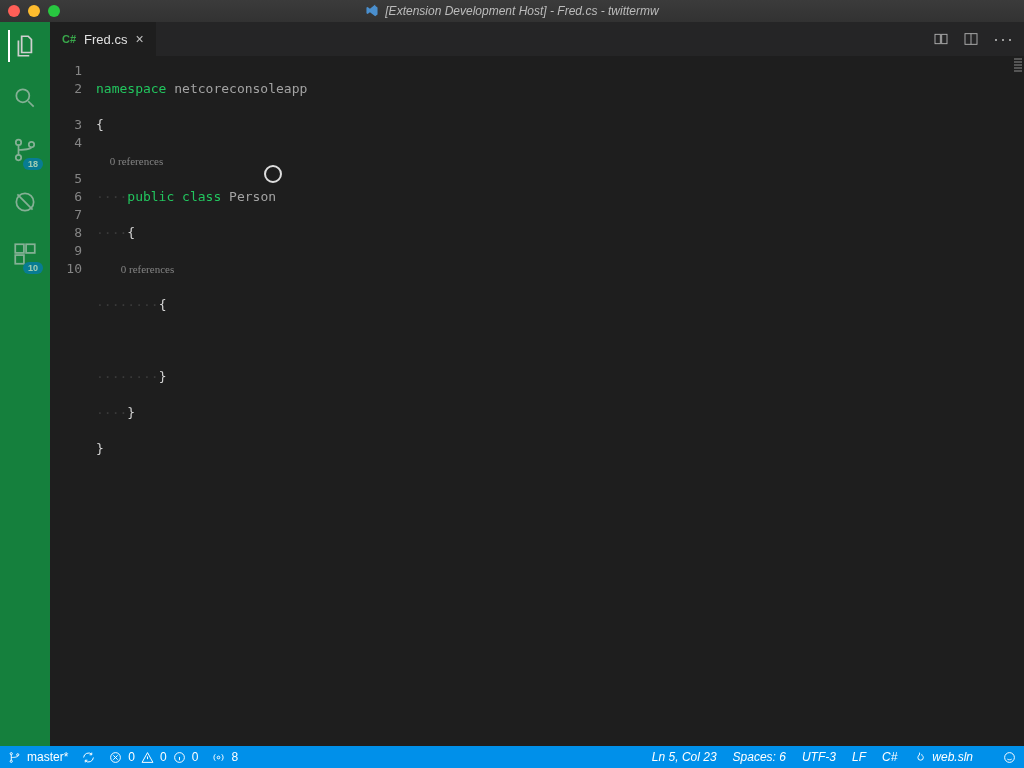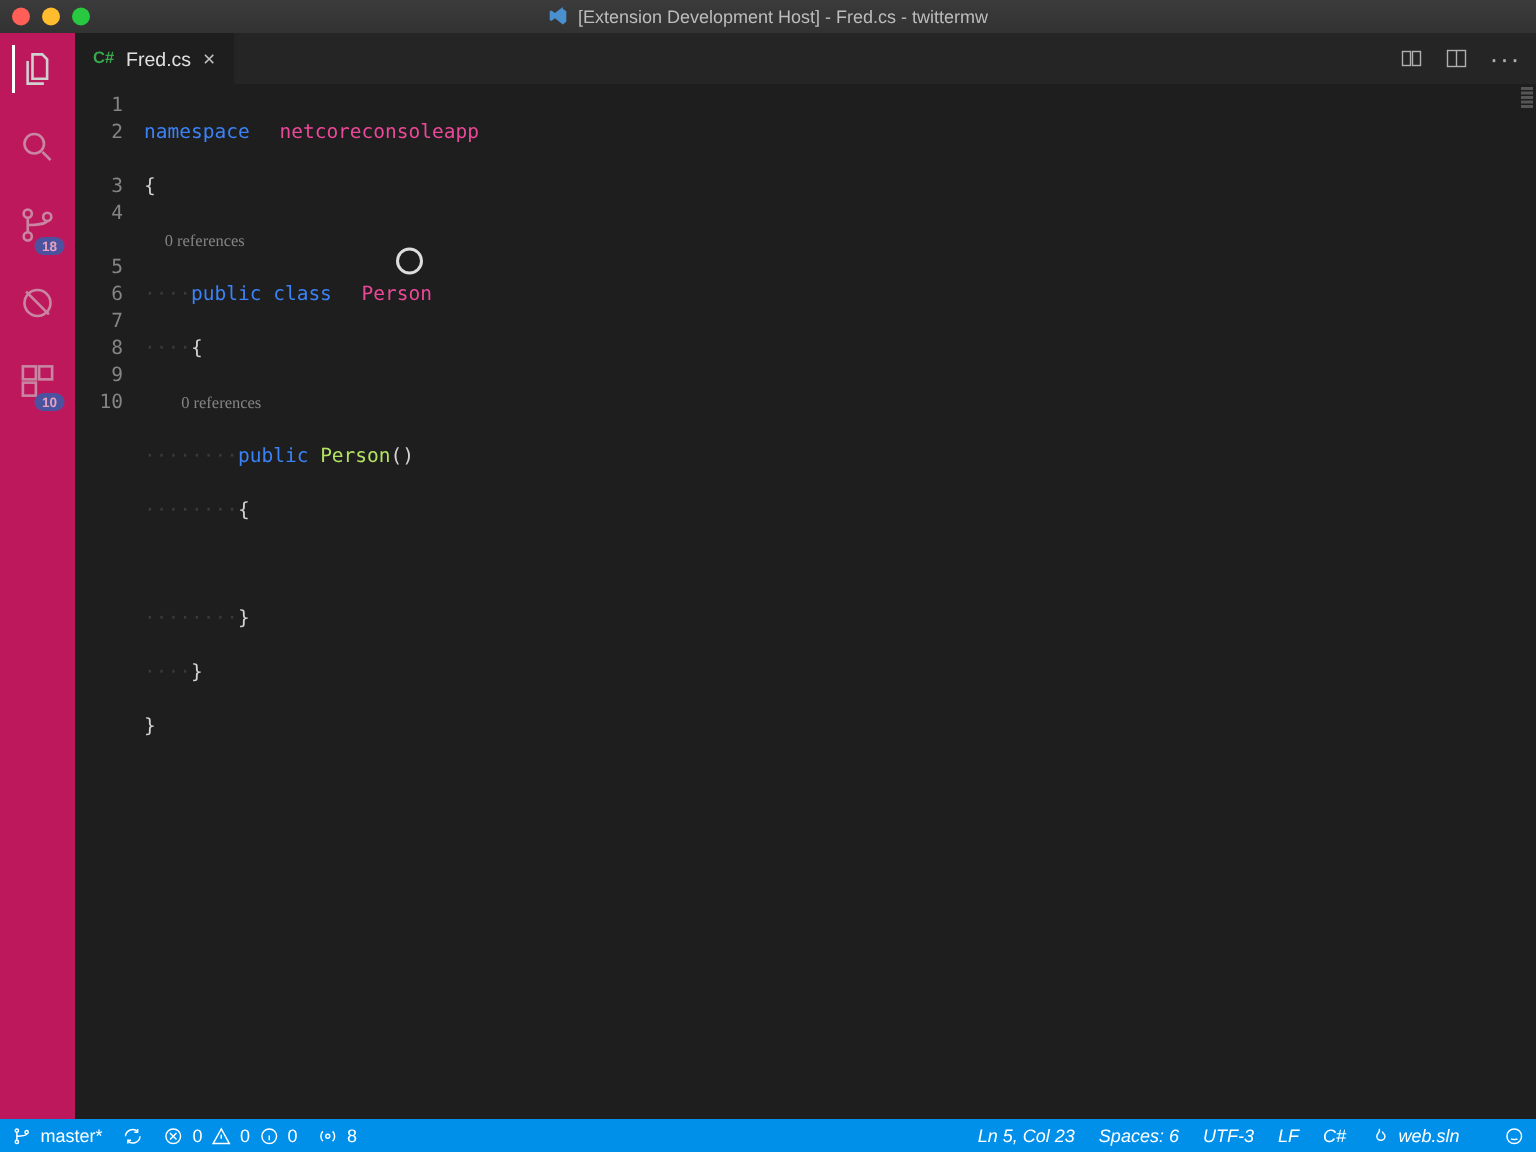--- a/index.html
+++ b/index.html
@@ -1,52 +1,52 @@
 <!DOCTYPE html>
 <html><head>
 <meta charset="utf-8">
 <style>
   * { box-sizing: border-box; margin: 0; padding: 0; }
   html, body { width: 1024px; height: 768px; overflow: hidden; font-family: -apple-system, "Helvetica Neue", Arial, sans-serif; background: #000; }
   .window { width: 1024px; height: 768px; display: flex; flex-direction: column; background: #1e1e1e; }
 
   
-  .titlebar { height: 22px; background: linear-gradient(#3b3b3b, #323232); display: flex; align-items: center; padding: 0 8px; position: relative; color: #bcbcbc; font-size: 12px; }
+  .titlebar { height: 22px; background: linear-gradient(#3b3b3b, #323232); display: flex; align-items: center; padding: 0 8px; position: relative; color: #bcbcbc; font-size: 12px; font-style: italic; }
   .traffic { display: flex; gap: 8px; }
   .dot { width: 12px; height: 12px; border-radius: 50%; }
   .dot.red { background: #ff5f57; }
   .dot.yellow { background: #febc2e; }
   .dot.green { background: #28c840; }
   .title-center { position: absolute; left: 50%; transform: translateX(-50%); display: flex; align-items: center; gap: 6px; }
 
   .body { flex: 1 1 auto; display: flex; min-height: 0; }
 
   
-  .activitybar { width: 50px; background: #be185d; display: flex; flex-direction: column; align-items: center; padding-top: 8px; gap: 20px; }
+  .activitybar { width: 50px; background: #15803d; display: flex; flex-direction: column; align-items: center; padding-top: 8px; gap: 20px; }
   .act-item { width: 32px; height: 32px; display: flex; align-items: center; justify-content: center; position: relative; opacity: 0.6; }
   .act-item.active { opacity: 1; border-left: 2px solid #fff; margin-left: -2px; padding-left: 2px; }
   .act-item svg { width: 26px; height: 26px; stroke: #d0d0d0; fill: none; stroke-width: 1.6; }
   .badge { position: absolute; bottom: -4px; right: -2px; background: #007acc; color: #fff; font-size: 9px; border-radius: 10px; padding: 1px 5px; font-weight: 600; }
 
   
   .editor-area { flex: 1; display: flex; flex-direction: column; background: #1e1e1e; position: relative; }
   .tabbar { height: 34px; background: #252526; display: flex; align-items: stretch; }
   .tab { display: flex; align-items: center; gap: 8px; padding: 0 12px; background: #1e1e1e; color: #e0e0e0; font-size: 13px; border-right: 1px solid #252526; }
   .tab .lang-badge { color: #39a84b; font-size: 11px; font-weight: 600; }
   .tab .close { color: #c0c0c0; font-size: 14px; line-height: 1; }
   .tab-actions { margin-left: auto; display: flex; align-items: center; gap: 14px; padding-right: 10px; color: #b0b0b0; }
   .tab-actions svg { width: 16px; height: 16px; stroke: #b0b0b0; fill: none; stroke-width: 1.4; }
   .tab-actions .ellipsis { font-size: 18px; letter-spacing: 1px; }
 
   
   .code-wrap { flex: 1; display: flex; font-family: "Menlo", "Consolas", monospace; font-size: 13px; line-height: 18px; position: relative; }
   .gutter { width: 46px; text-align: right; color: #858585; padding-right: 14px; padding-top: 6px; user-select: none; }
   .code { padding-top: 6px; color: #d4d4d4; white-space: pre; position: relative; }
-  .kw { color: #3b82f6; }
-  .type { color: #ec4899; margin-left: 12px; }
+  .kw { color: #22c55e; }
+  .type { color: #a3a3a3; }
   .ident { color: #b4e362; }
   .ws { color: #3a3a3a; }
   .codelens { color: #848484; font-size: 11px; line-height: 18px; font-family: Liberation Serif, serif; }
   .blank { height: 18px; }
 
   .cursor-ring { position: absolute; width: 18px; height: 18px; border: 2px solid #ddd; border-radius: 50%; pointer-events: none; }
 
   .overview { position: absolute; right: 0; top: 34px; bottom: 0; width: 12px; }
   .ov-slice { position: absolute; left: 2px; right: 2px; height: 2px; background: #555; }
 
@@ -149,21 +149,20 @@
           <div>9</div>
           <div>10</div>
         </div>
         <div class="code">
 <div><span class="kw">namespace</span> <span class="type">netcoreconsoleapp</span></div>
 <div><span>{</span></div>
 <div class="codelens">     <span>0 references</span></div>
 <div><span class="ws">····</span><span class="kw">public</span> <span class="kw">class</span> <span class="type">Person</span></div>
 <div><span class="ws">····</span><span>{</span></div>
 <div class="codelens">         <span>0 references</span></div>
-<div><span class="ws">········</span><span class="kw">public</span> <span class="ident">Person</span><span>()</span></div>
 <div><span class="ws">········</span><span>{</span></div>
 <div class="blank"></div>
 <div><span class="ws">········</span><span>}</span></div>
 <div><span class="ws">····</span><span>}</span></div>
 <div><span>}</span></div>
           <div class="cursor-ring" style="top:109px; left:168px;"></div>
         </div>
       </div>
 
       <div class="overview">

